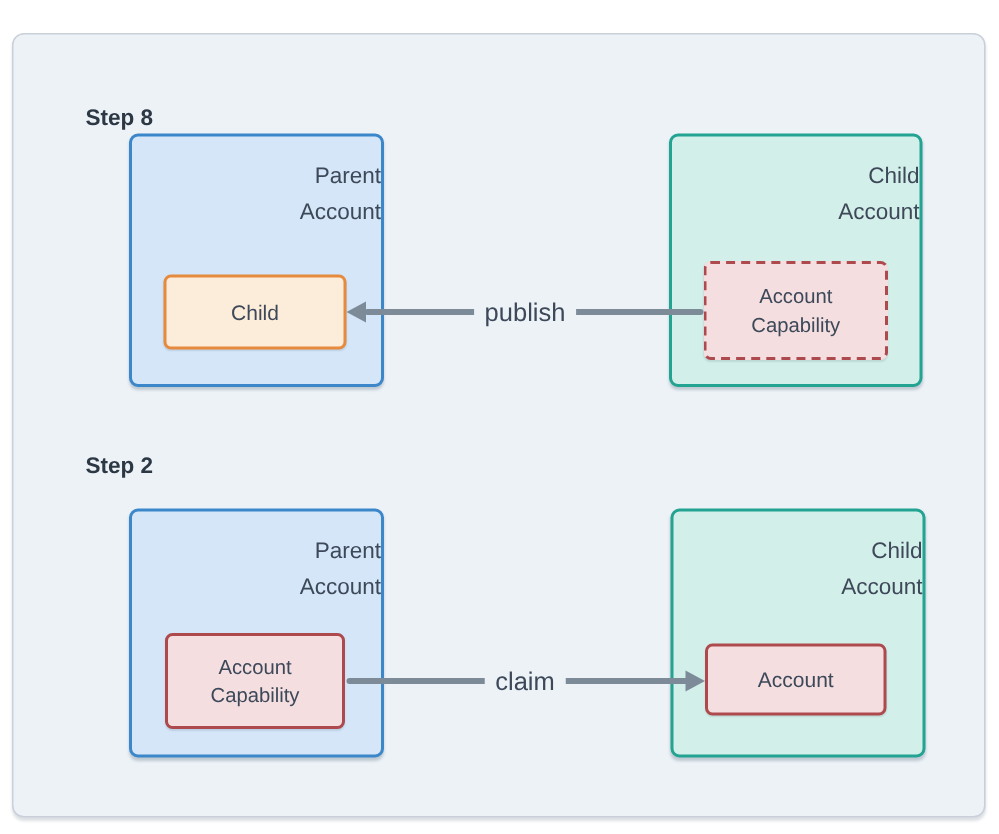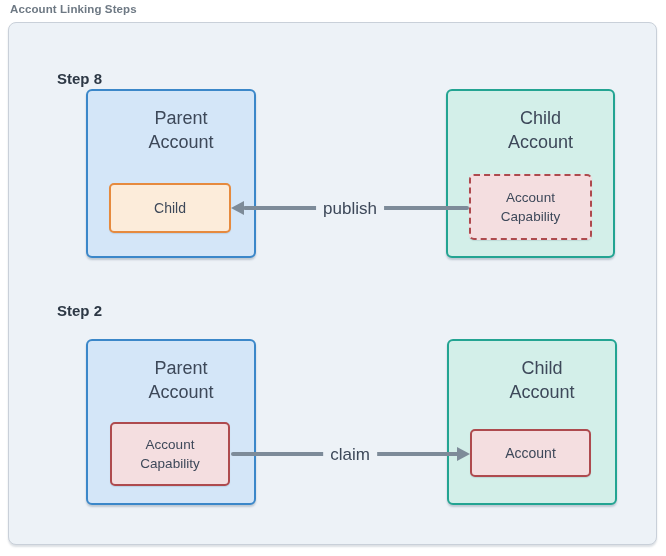--- a/index.html
+++ b/index.html
@@ -50,22 +50,22 @@
     background: var(--child-fill, #d3efe9);
     border-color: var(--child-border, #23a492);
   }
   .p1 { left: 86px;  top: 89px;  width: 170px; height: 169px; }
   .c1 { left: 446px; top: 89px;  width: 169px; height: 169px; }
   .p2 { left: 86px;  top: 339px; width: 170px; height: 166px; }
   .c2 { left: 447px; top: 339px; width: 170px; height: 166px; }
 
   .acct-title {
     position: absolute; left: 0; top: 15px; width: 100%;
-    text-align: center;
-    font-size: 18px; line-height: 24px;
+    text-align: right;
+    font-size: 15px; line-height: 24px;
     color: var(--text, #3d4859);
     white-space: pre-line;
     padding-left: 20px;
   }
 
   .inner-box {
     position: absolute;
     border-radius: 5px;
     border: 2px solid;
     display: flex; align-items: center; justify-content: center;
@@ -117,21 +117,20 @@
     color: var(--text, #3d4859);
   }
   .label1 { left: 350px; top: 209px; }
   .label2 { left: 350px; top: 455px; text-align: center; }
 </style>
 </head>
 <body>
 
 <div class="stage">
 
-  <div class="diagram-title">Account Linking Steps</div>
 
   <div class="canvas">
 
     <div class="step-heading step1-heading">Step 8</div>
 
     <div class="step-heading step2-heading">Step 2</div>
   </div>
 
   <div class="acct-box parent-box p1">
     <div class="acct-title">Parent

